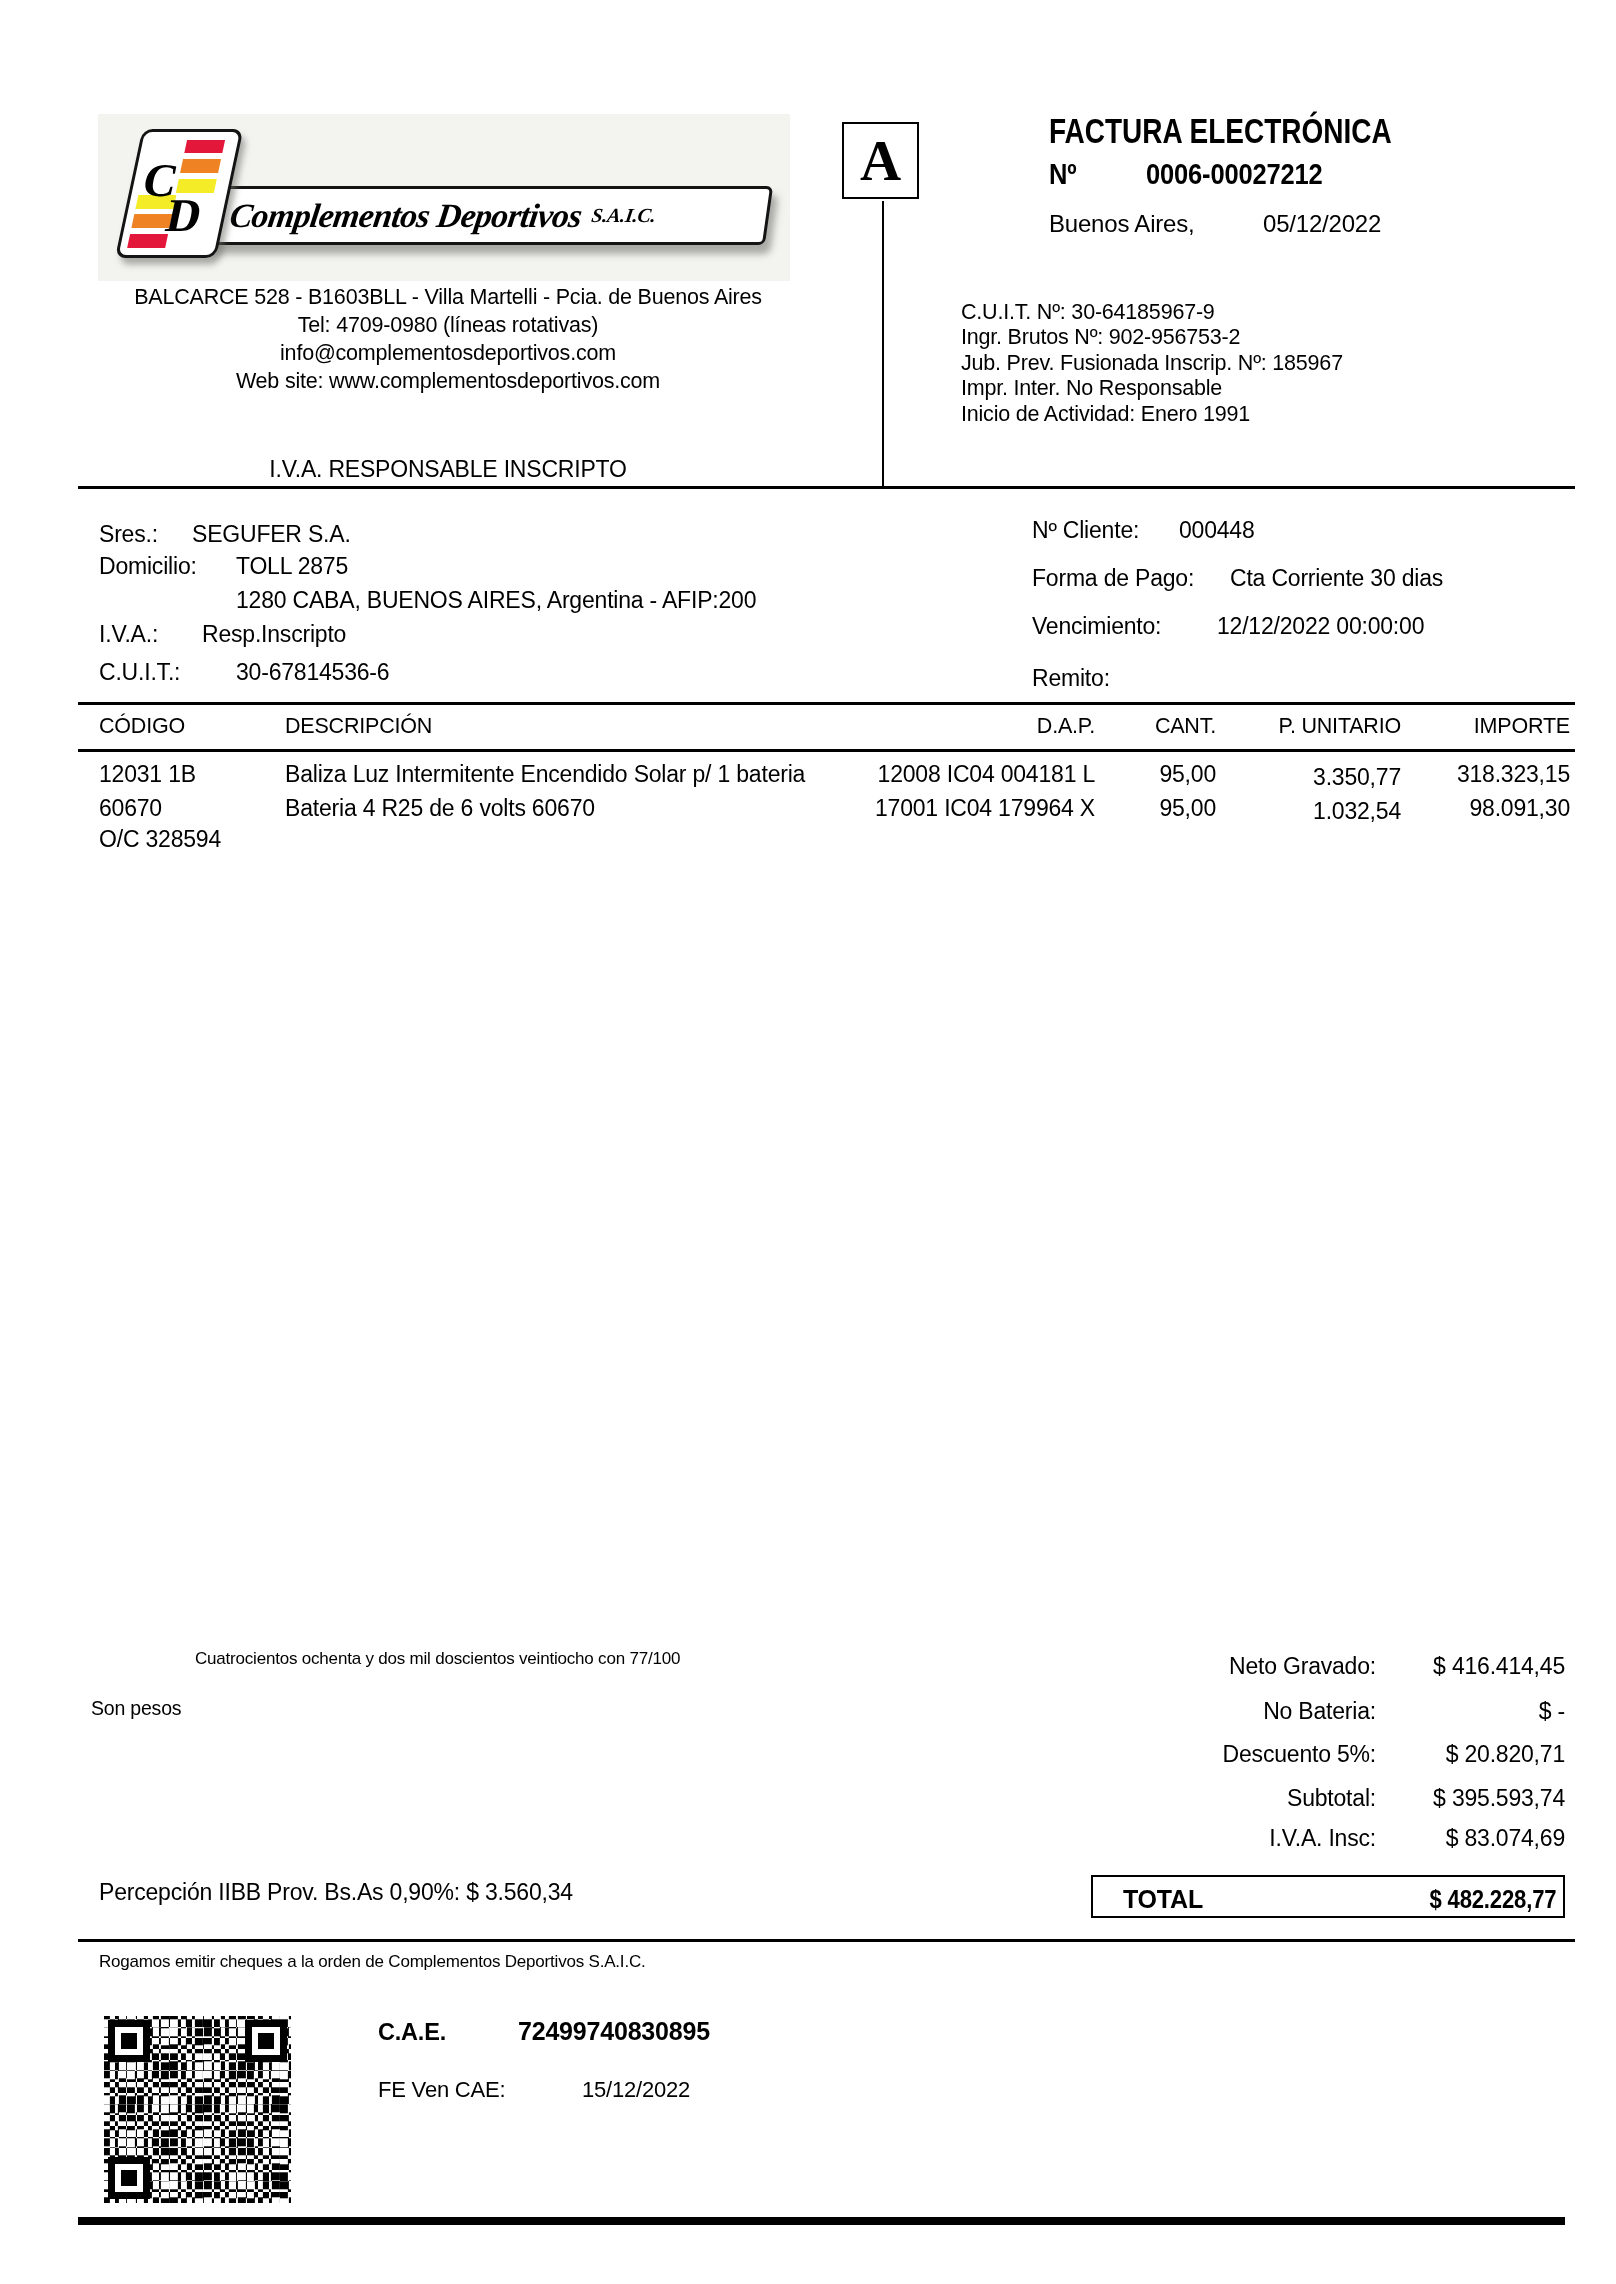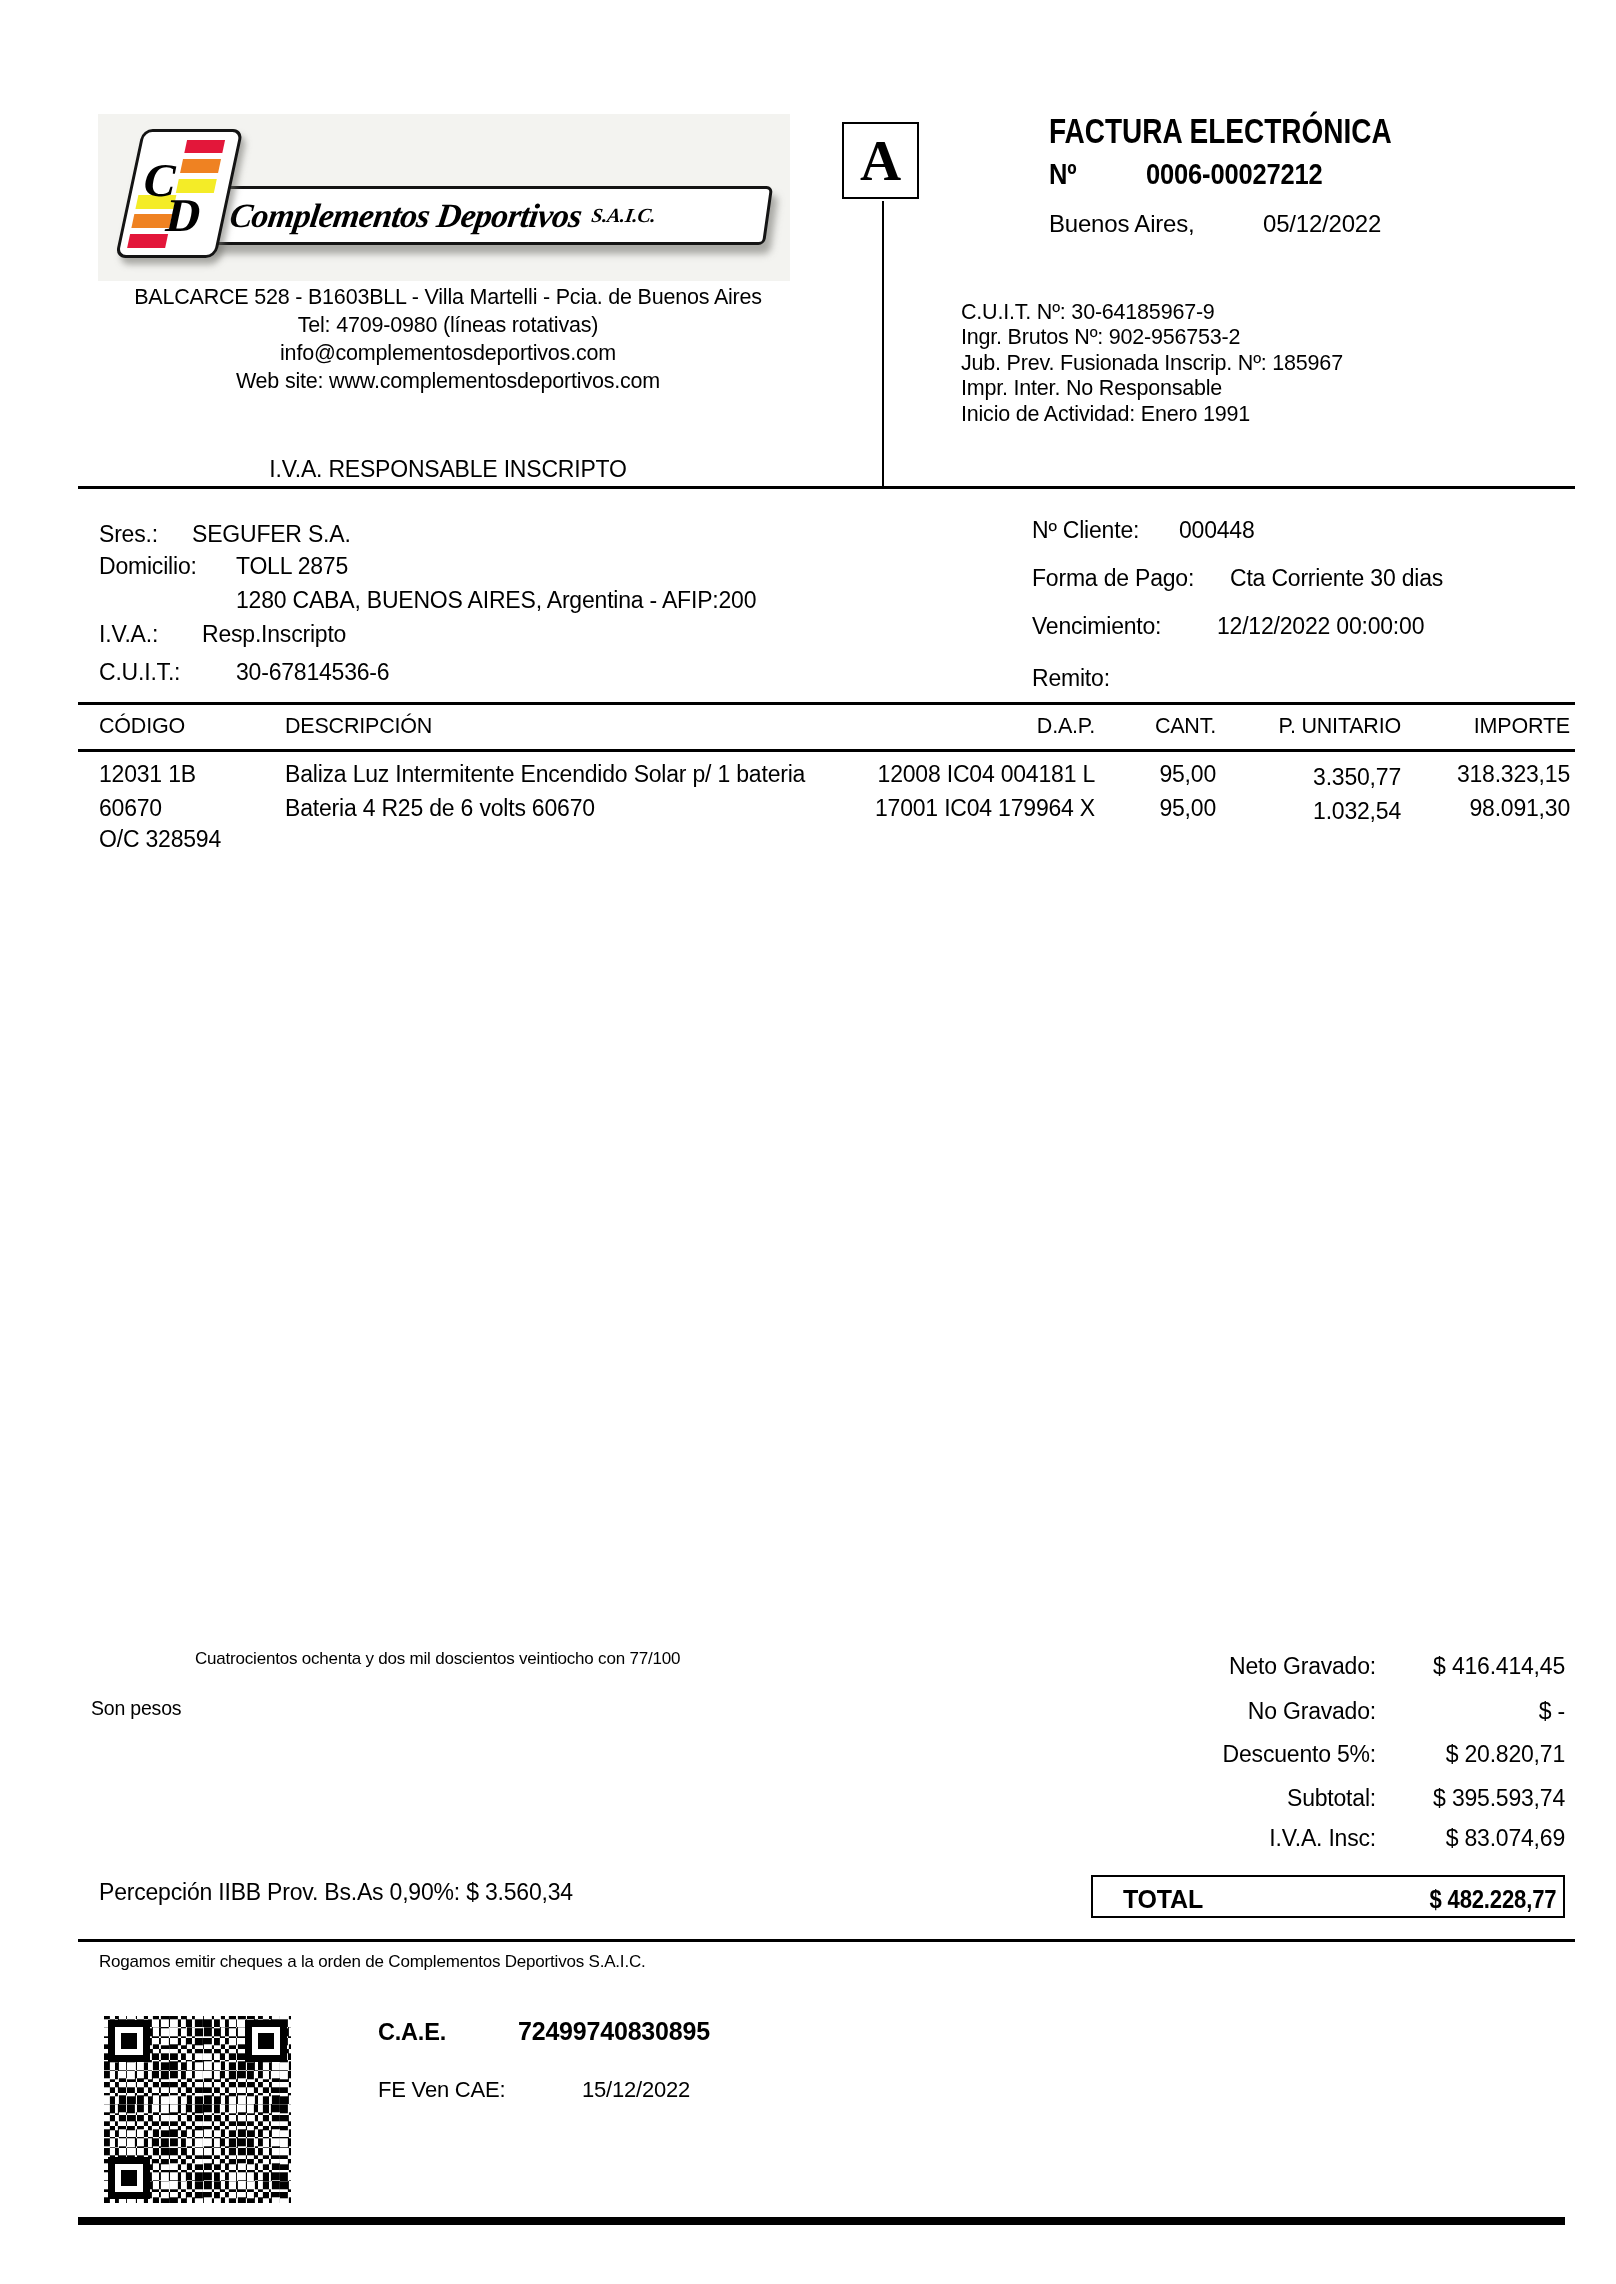--- a/index.html
+++ b/index.html
@@ -143,21 +143,21 @@
 
 <div>
   <div class="abs f33" style="left:99px;top:826px;">O/C 328594</div>
 </div>
 
 <div class="abs f30" style="left:91px;top:1653px;margin-top:44px;">Son pesos</div>
 <div class="abs f35" style="left:195px;top:1649px;">Cuatrocientos ochenta y dos mil doscientos veintiocho con 77/100</div>
 
 <div class="abs f33 r" style="right:240px;top:1653px;">Neto Gravado:</div>
 <div class="abs f33 r" style="right:51px;top:1653px;">$ 416.414,45</div>
-<div class="abs f33 r" style="right:240px;top:1698px;">No Gravado:</div>
+<div class="abs f33 r" style="right:240px;top:1698px;">No Bateria:</div>
 <div class="abs f33 r" style="right:51px;top:1698px;">$ -</div>
 <div class="abs f33 r" style="right:240px;top:1741px;">Descuento 5%:</div>
 <div class="abs f33 r" style="right:51px;top:1741px;">$ 20.820,71</div>
 <div class="abs f33 r" style="right:240px;top:1785px;">Subtotal:</div>
 <div class="abs f33 r" style="right:51px;top:1785px;">$ 395.593,74</div>
 <div class="abs f33 r" style="right:240px;top:1825px;">I.V.A. Insc:</div>
 <div class="abs f33 r" style="right:51px;top:1825px;">$ 83.074,69</div>
 
 <div class="abs total-box">
   <span class="total-label">TOTAL</span>

